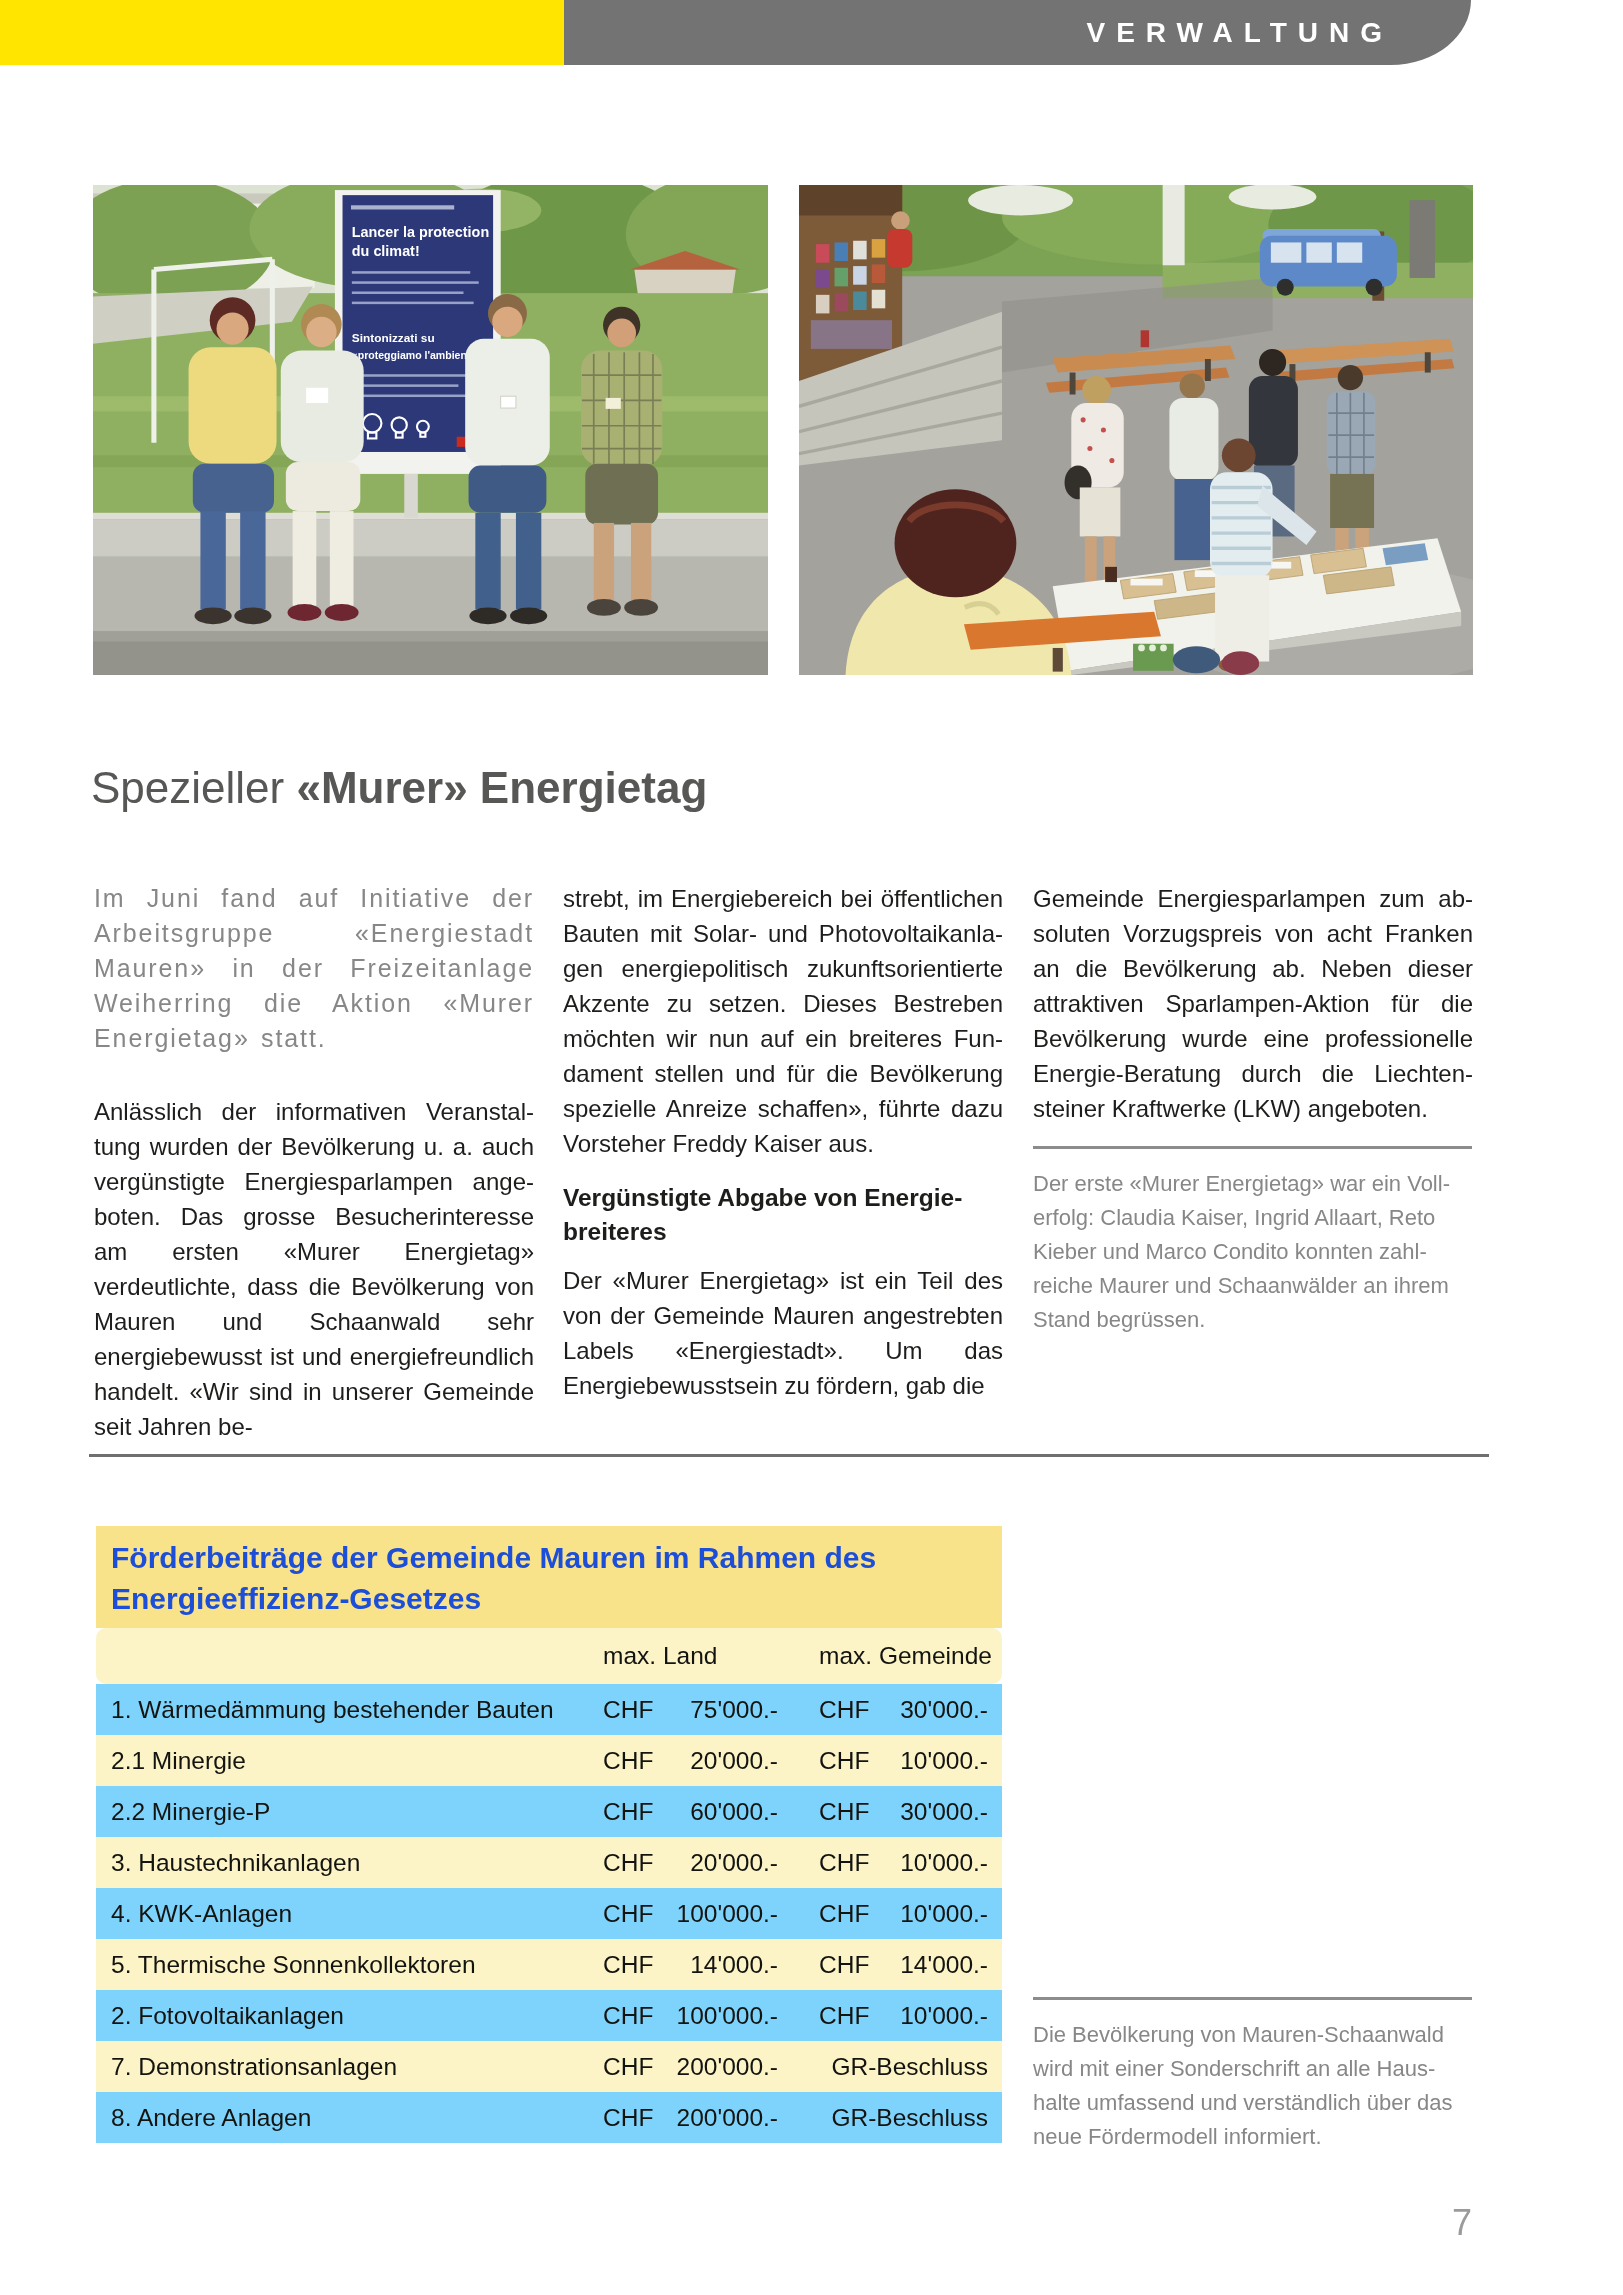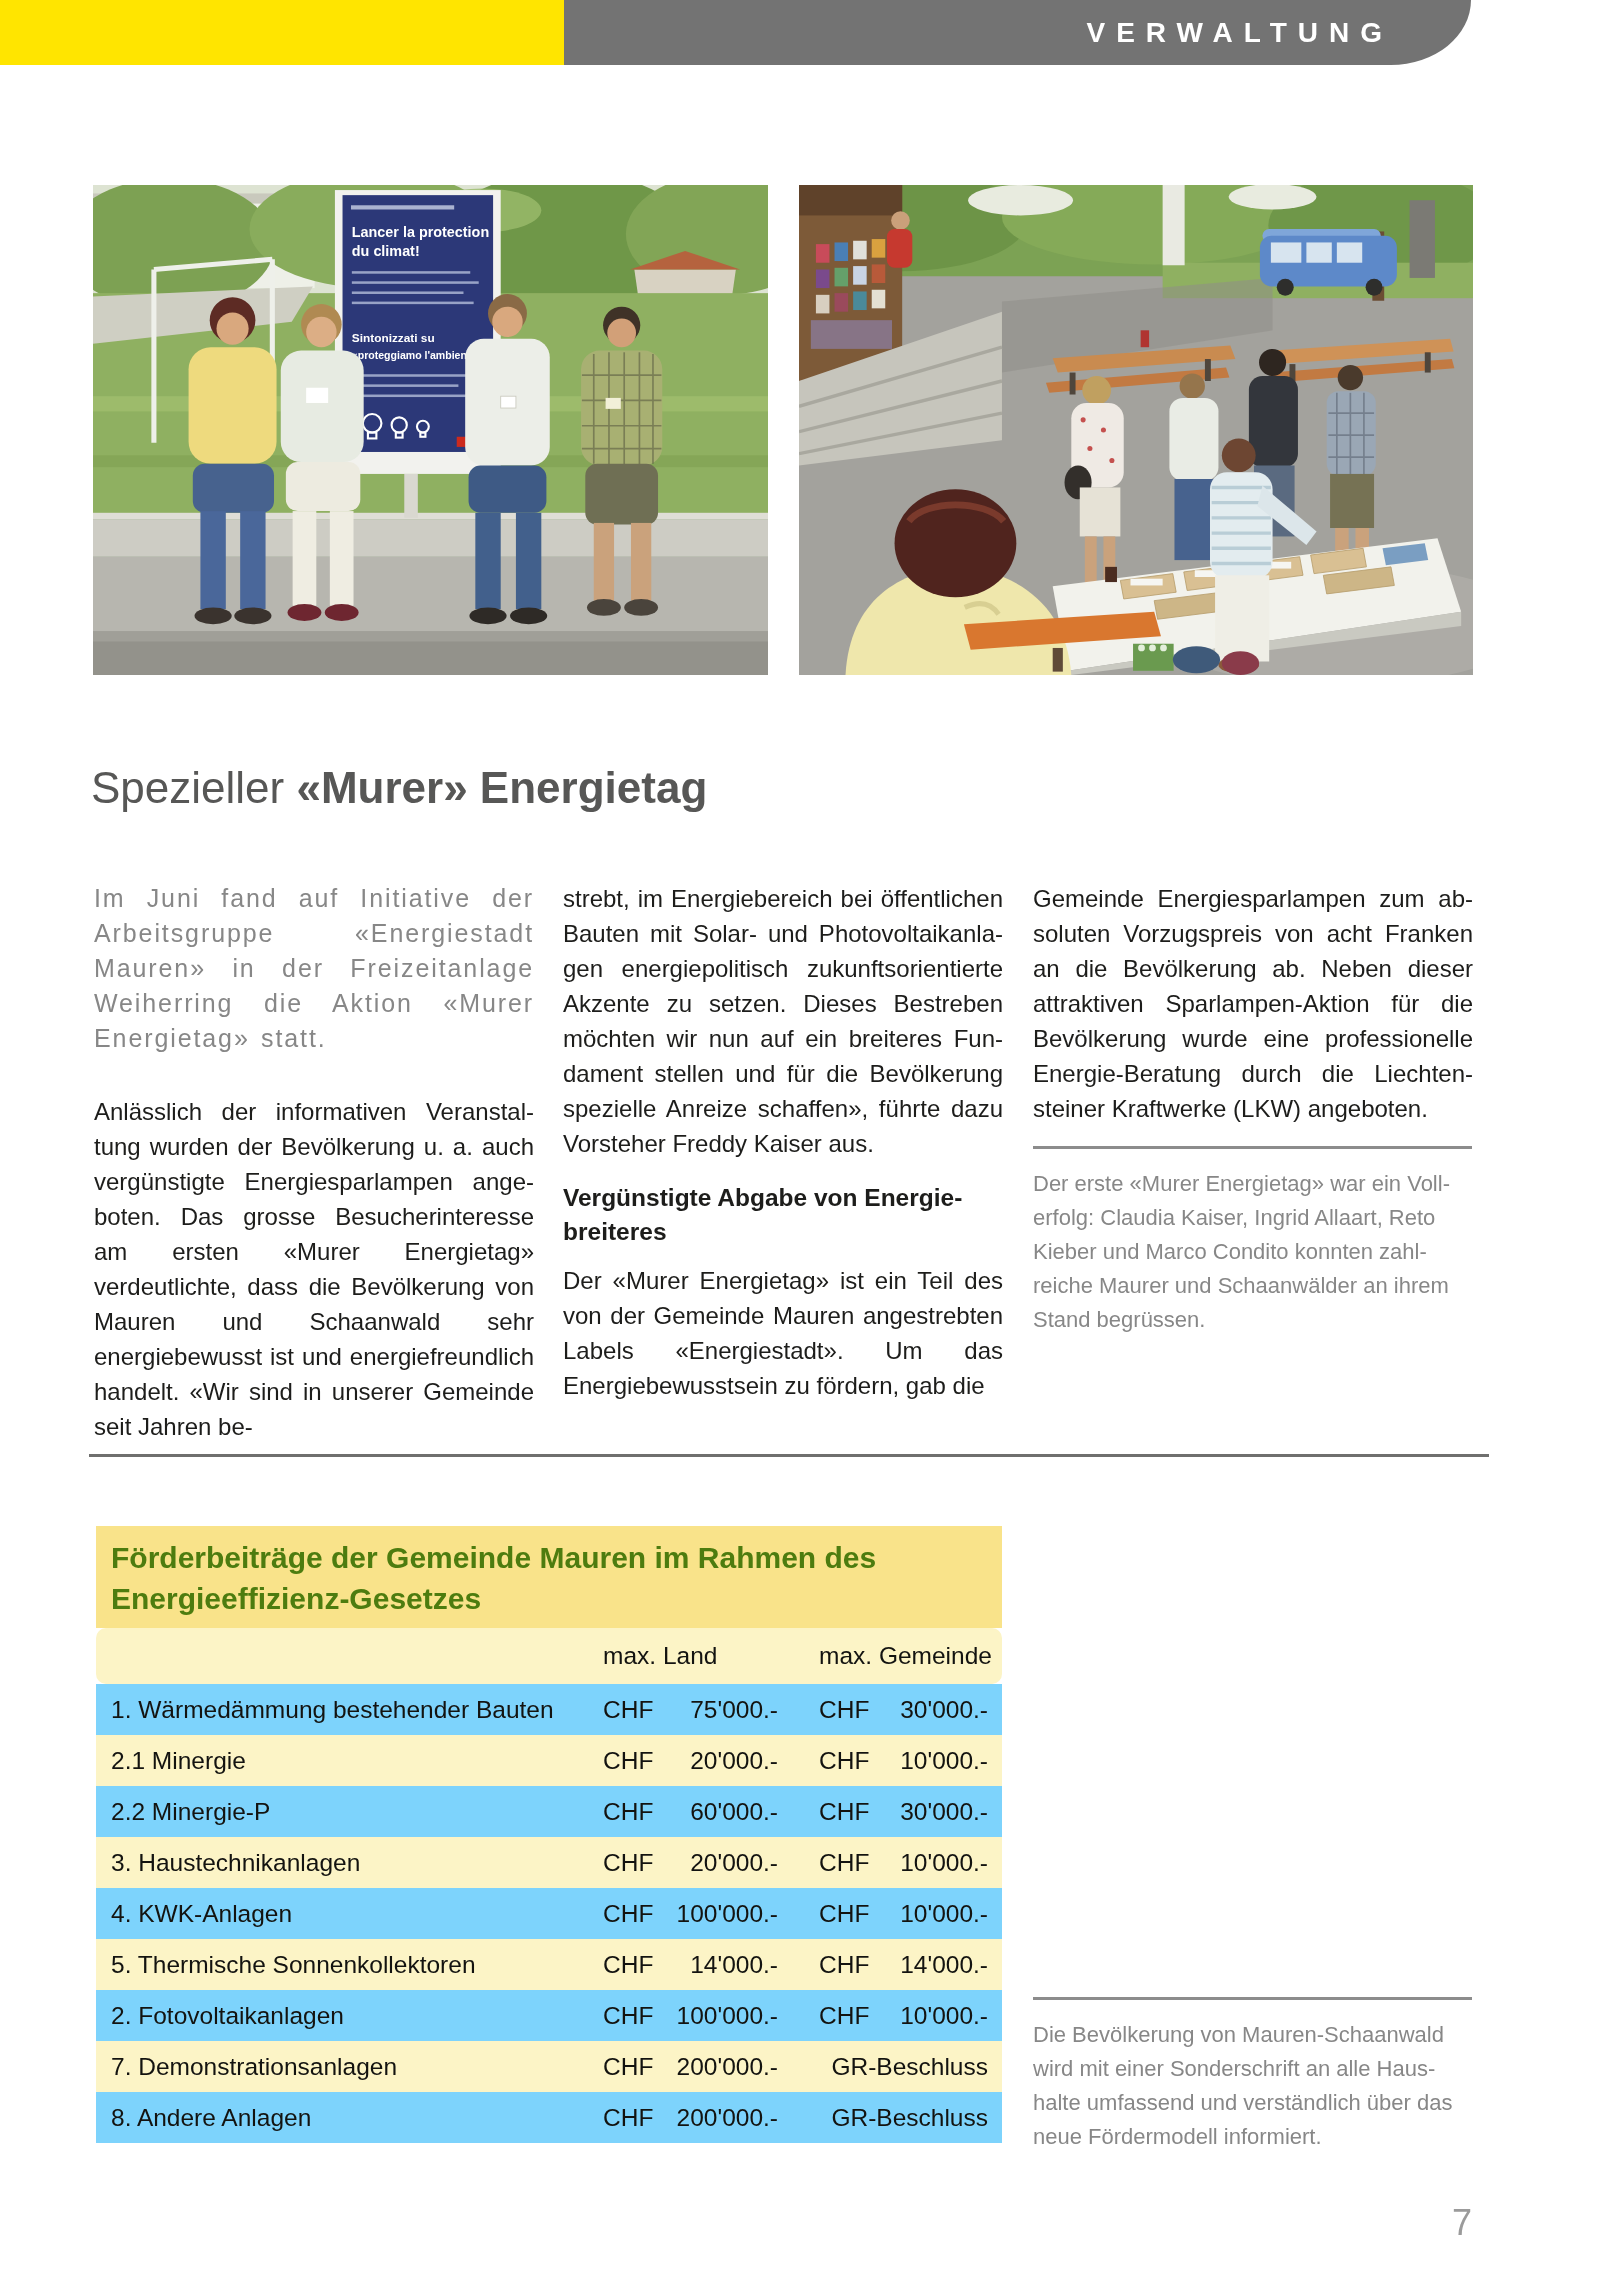--- a/index.html
+++ b/index.html
@@ -39,21 +39,21 @@
   .caption-rule{height:2.5px;background:#8c8c8c;margin-bottom:18px;}
   .caption{font-size:22px;line-height:34px;color:#878787;hyphens:manual;}
   .cap-photo{left:1033px;top:1146px;}
   .cap-table{left:1033px;top:1997px;}
 
   .divider{left:89px;top:1454px;width:1400px;height:3.4px;background:#6f6f6e;}
 
   
   .fund-table{left:96px;top:1526px;width:906px;}
   .tbl-title{background:#f9e38a;box-sizing:border-box;padding:11px 34px 9.3px 15px;
-             font-size:30px;font-weight:bold;line-height:41px;color:#4d7c0f;}
+             font-size:30px;font-weight:bold;line-height:41px;color:#1d4ed8;}
   .tbl-header{position:relative;height:56px;background:#fcf4c6;font-size:24.5px;color:#131310;border-radius:10px;}
   .tbl-header span{position:absolute;top:50%;transform:translateY(-50%);}
   .h-land{left:507px;} .h-gem{left:723px;}
   .tbl-row{position:relative;height:51px;font-size:24.5px;color:#131310;}
   .row-a{background:#7dd3fc;} .row-b{background:#fcf4c6;}
   .cell-label{position:absolute;left:15px;top:50%;transform:translateY(-50%);white-space:nowrap;}
   .cell-land{position:absolute;left:507px;width:175px;top:50%;transform:translateY(-50%);
              display:flex;justify-content:space-between;}
   .cell-gem{position:absolute;left:723px;width:169px;top:50%;transform:translateY(-50%);
             display:flex;justify-content:space-between;}

